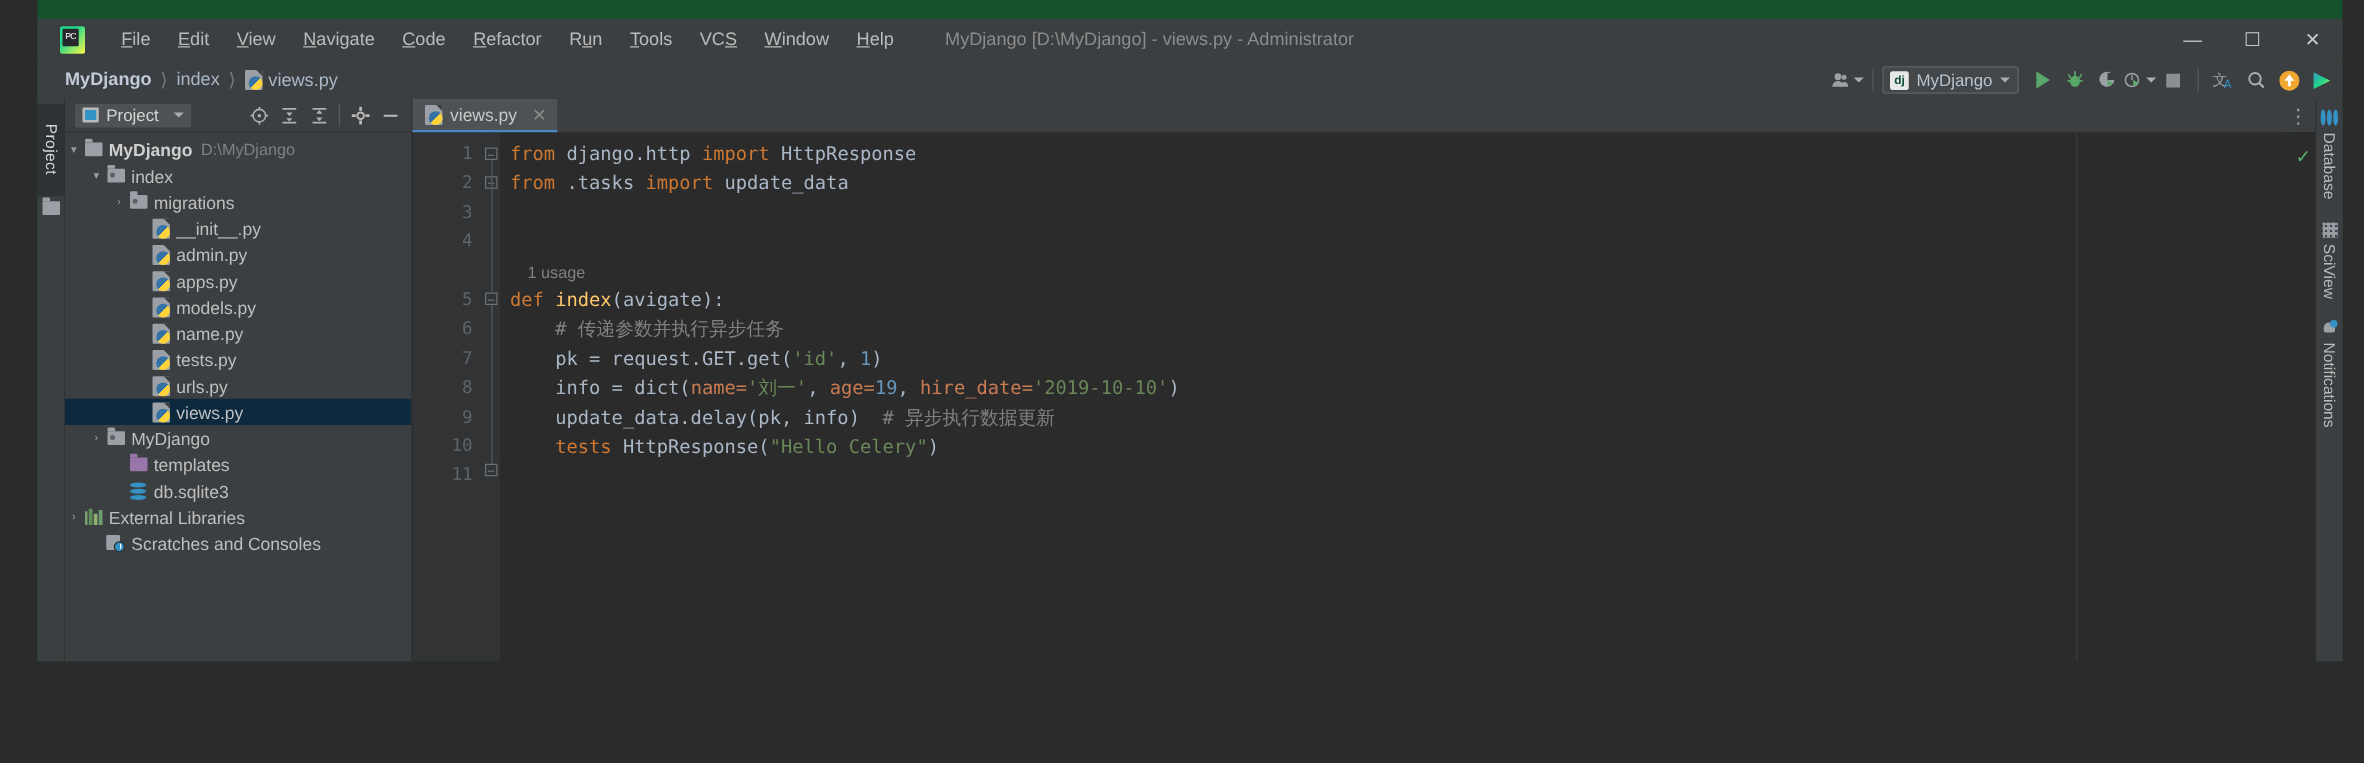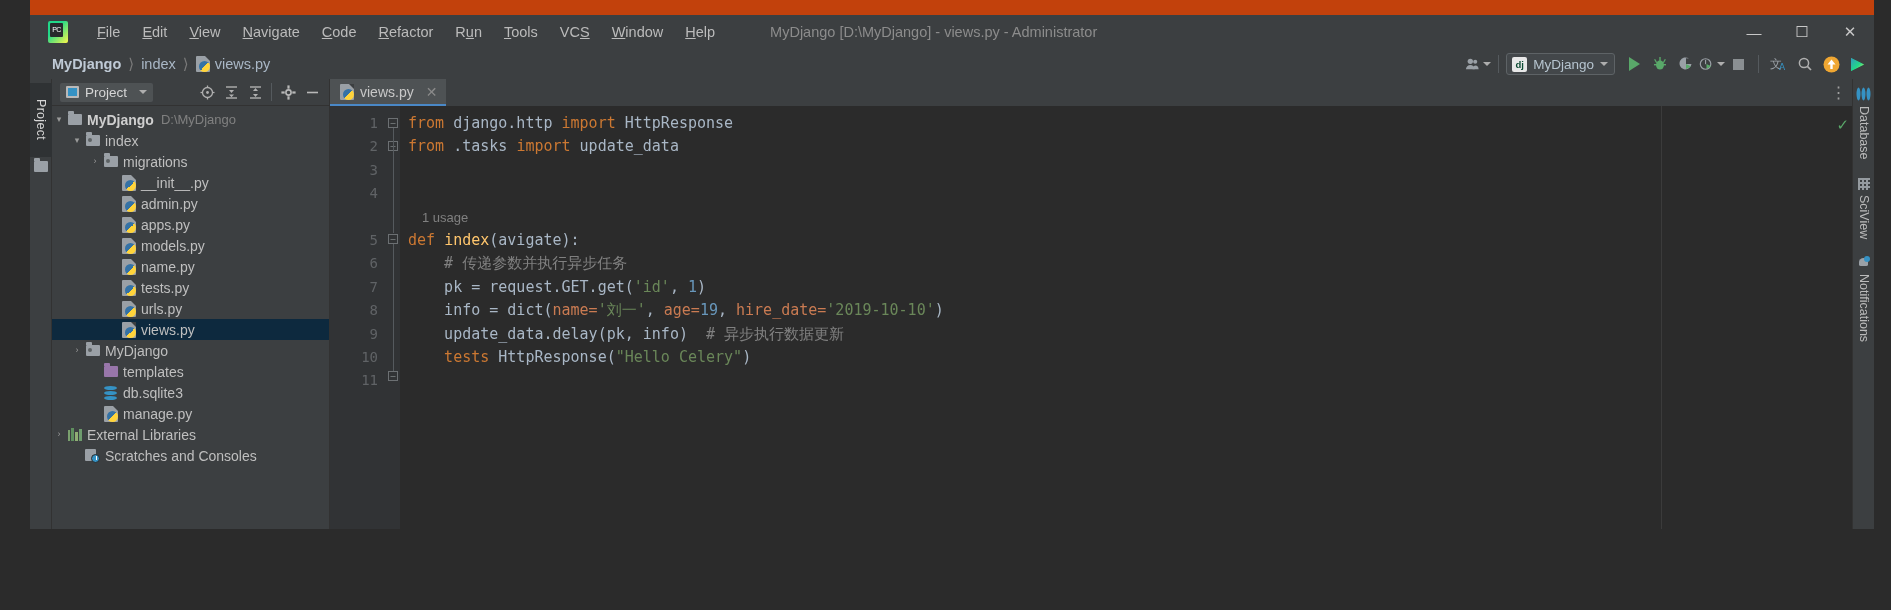--- a/index.html
+++ b/index.html
@@ -5,21 +5,21 @@
   * { box-sizing: border-box; margin: 0; padding: 0; }
   html, body {
     width: 1891px; height: 610px;
     background: #2b2b2b;
     font-family: "Liberation Sans", sans-serif;
     overflow: hidden;
   }
   #app {
     position: relative;
     width: 1891px; height: 542px;
-    background: #c2410c;
+    background: #14532d;
     display: flex;
     flex-direction: column;
   }
   
   .frame-left { position:absolute; left:0; top:0; width:30px; height:610px; background:#2b2b2b; }
   .frame-bottom { position:absolute; left:0; bottom:0; width:1891px; height:13px; background:#2b2b2b; }
   .frame-right { position:absolute; right:0; top:0; width:17px; height:610px; background:#2b2b2b; }
 
   
   .titlebar {
@@ -43,21 +43,21 @@
     letter-spacing:-0.5px;
     font-family:"Liberation Sans",sans-serif;
   }
   .menubar { display:flex; align-items:center; height:34px; }
   .menu-item {
     color:#bbbbbb; font-size:14.5px; padding:3px 11px;
     cursor:default; white-space:nowrap;
   }
   .menu-item u { text-decoration:underline; }
   .window-title {
-    color:#8c8c8c; font-size:14.5px; margin-left:44px;
+    color:#8c8c8c; font-size:14.5px; margin-left:30px;
     white-space:nowrap;
   }
   .win-controls {
     position:absolute; right:0; top:0; height:34px;
     display:flex; align-items:center;
   }
   .win-btn {
     width:48px; height:34px; display:flex; align-items:center; justify-content:center;
     color:#c8c8c8; font-size:15px;
   }
@@ -556,27 +556,20 @@
           <span class="arrow none">›</span>
           <span class="ic">
               <span class="db-ic">
                 <span></span>
                 <span></span>
                 <span></span>
               </span>
             </span>
           <span class="name">db.sqlite3</span>
         </div>
-        <div class="row" style="padding-left:36px">
-          <span class="arrow none">›</span>
-          <span class="ic">
-              <span class="pyicon" style="margin:0"></span>
-            </span>
-          <span class="name">manage.py</span>
-        </div>
 
         <div class="row">
           <span class="arrow">›</span>
           <span class="ic">
               <span class="lib-ic">
                 <i></i>
                 <i></i>
                 <i></i>
                 <i></i>
               </span>

